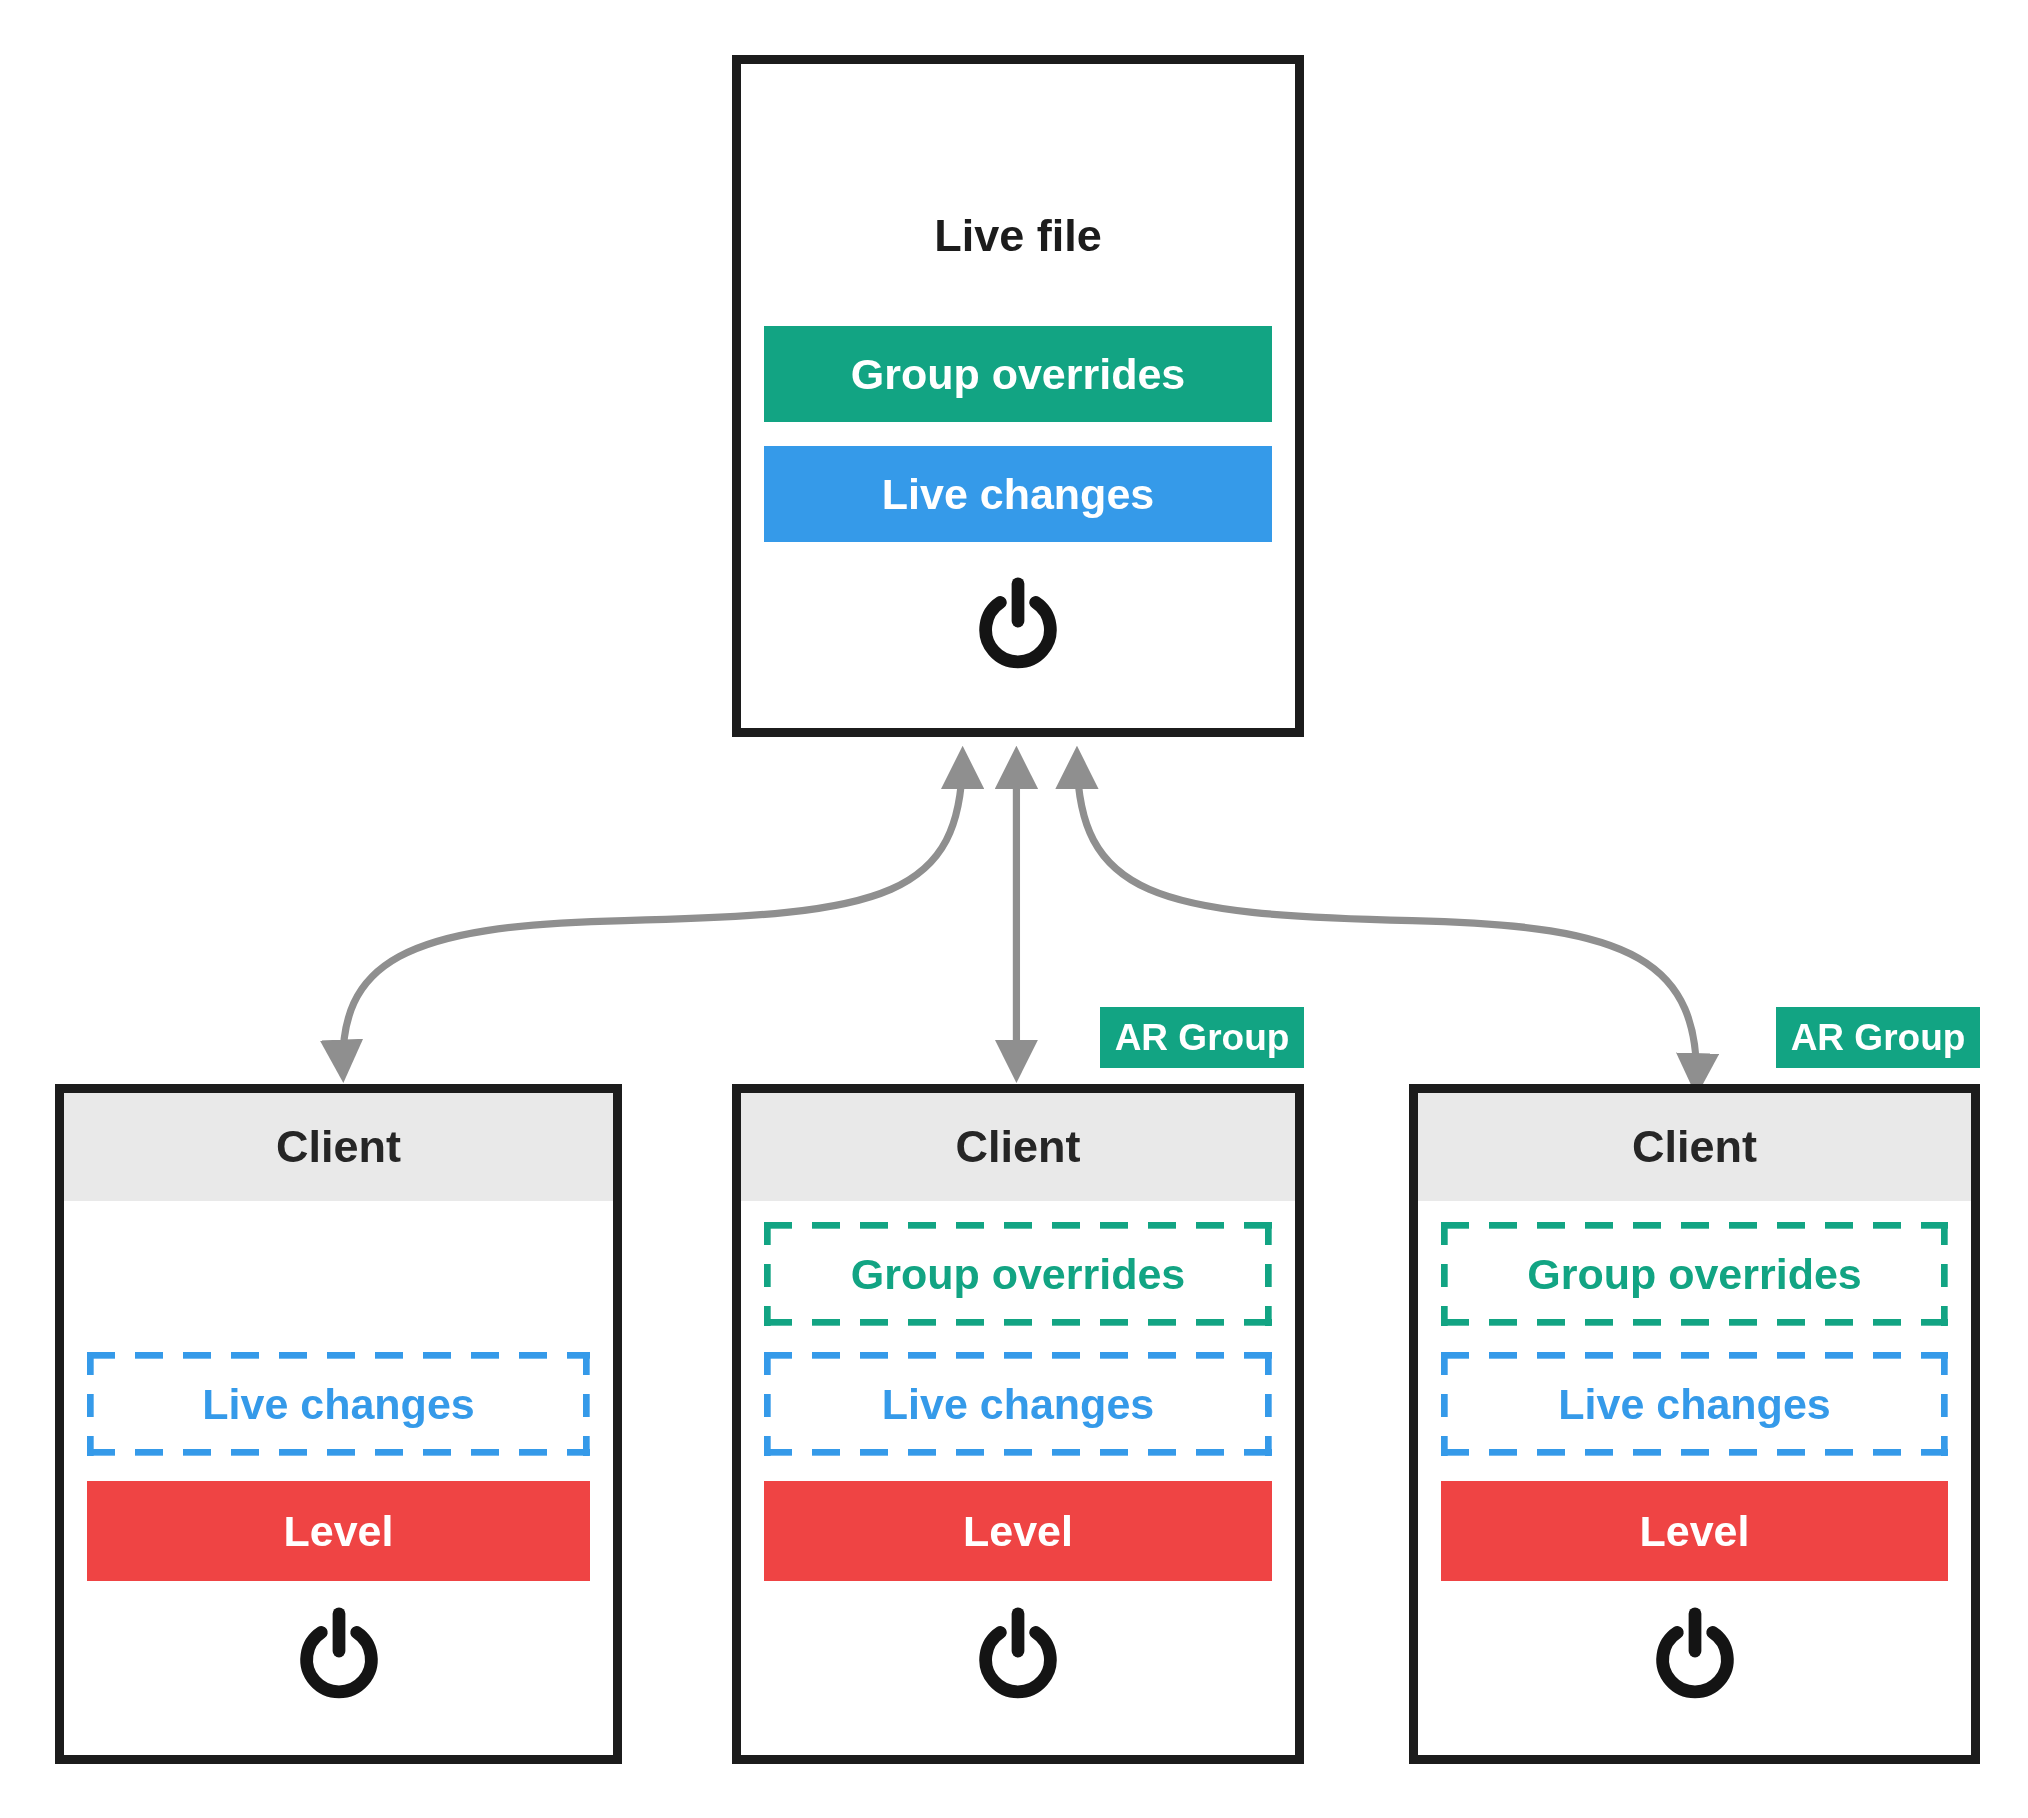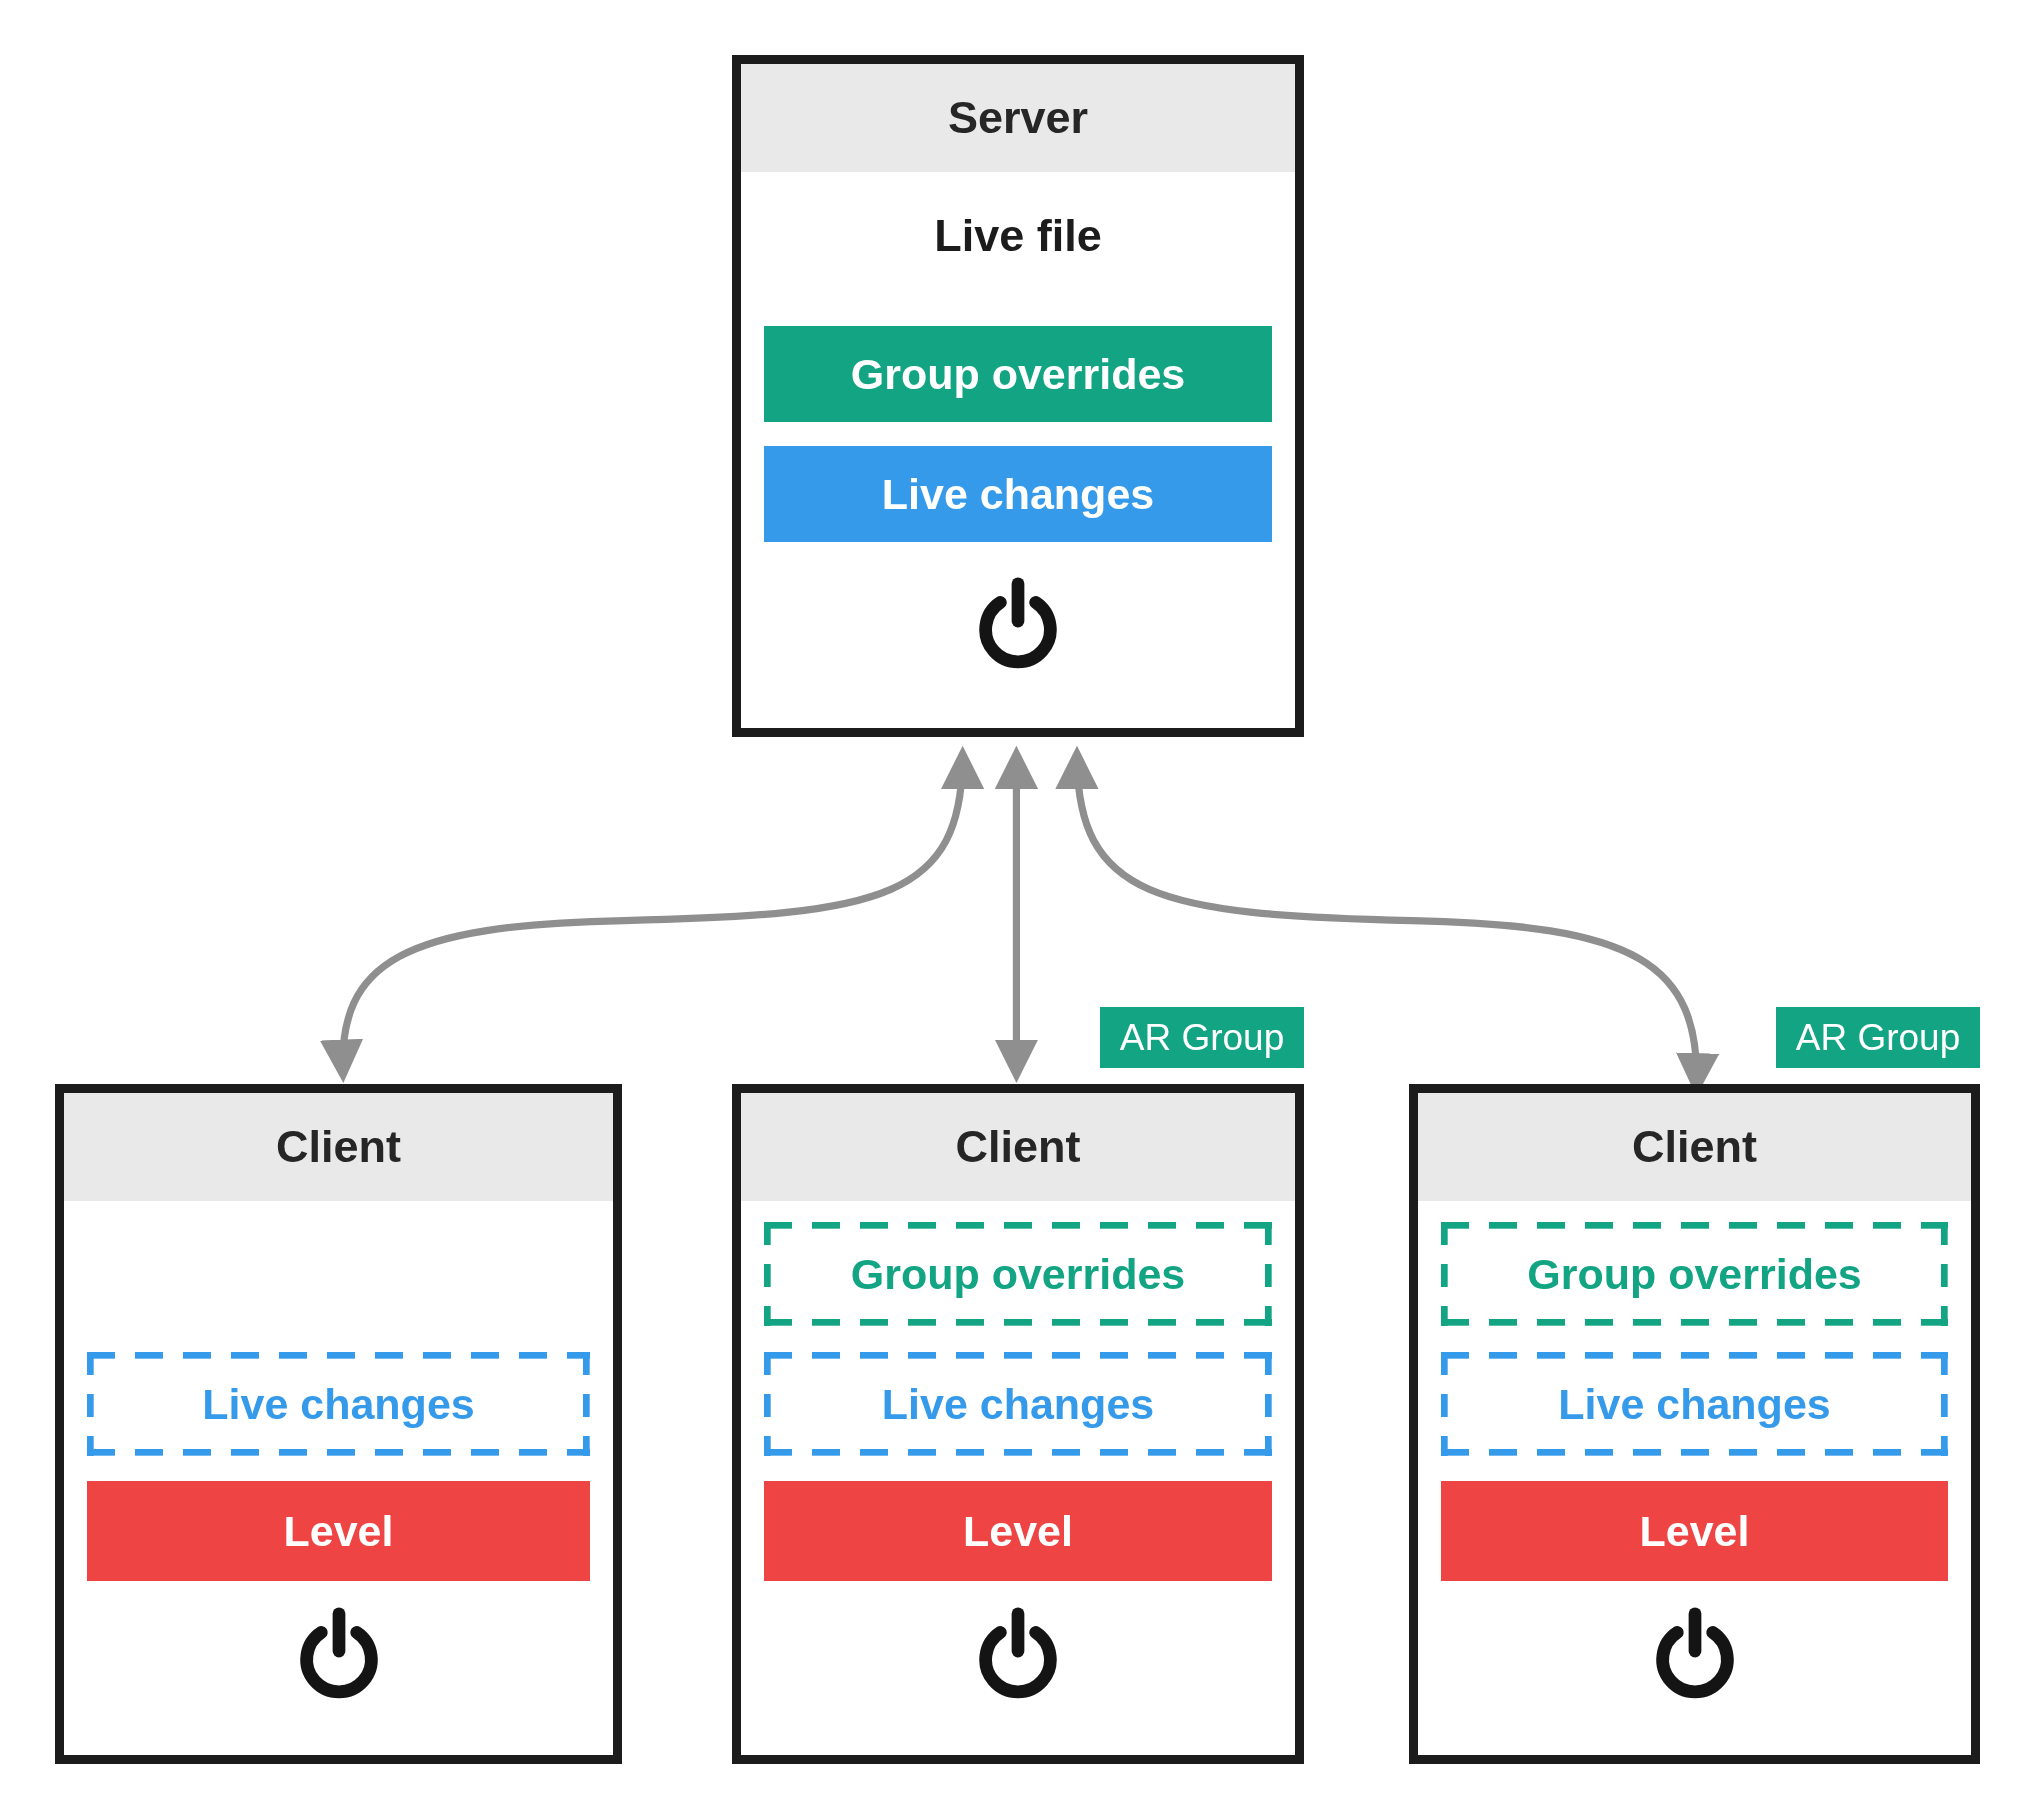--- a/index.html
+++ b/index.html
@@ -109,21 +109,21 @@
   }
 
   
   .ar-badge {
     position: absolute;
     width: 204px;
     height: 61px;
     background: #12a483;
     color: #ffffff;
     font-size: 37px;
-    font-weight: 400;
+    font-weight: 700;
     display: flex;
     align-items: center;
     justify-content: center;
   }
   .ar-badge-mid   { left: 1100px; top: 1007px; }
   .ar-badge-right { left: 1776px; top: 1007px; }
 </style>
 </head>
 <body>
 
@@ -134,23 +134,20 @@
       <marker id="ah" viewBox="0 0 10 10" refX="8" refY="5" markerWidth="6" markerHeight="6" orient="auto-start-reverse">
         <path d="M 0 0 L 10 5 L 0 10 z" fill="#8f8f8f"></path>
       </marker>
     </defs>
     <path class="arrow-path" marker-start="url(#ah)" marker-end="url(#ah)" d="M 357 1118 C 352 1000 420 963 650 958 C 920 952 1002 935 1002 785"></path>
     <path class="arrow-path" marker-start="url(#ah)" marker-end="url(#ah)" d="M 1058 1118 L 1058 785"></path>
     <path class="arrow-path" marker-start="url(#ah)" marker-end="url(#ah)" d="M 1766 1132 C 1770 1000 1700 963 1470 958 C 1205 952 1121 935 1121 785"></path>
   </svg>
 
   <section class="box server-box">
-    <header class="box-header">
-      <span>Server</span>
-    </header>
     <div class="show-file">Live file</div>
     <div class="bar server-green">Group overrides</div>
     <div class="bar server-blue">Live changes</div>
     <svg class="power" viewBox="0 0 100 100">
       <path d="M 32 27 A 33 33 0 1 0 68 27"></path>
       <line x1="50" y1="8" x2="50" y2="46"></line>
     </svg>
   </section>
 
   <div class="ar-badge ar-badge-mid">AR Group</div>

